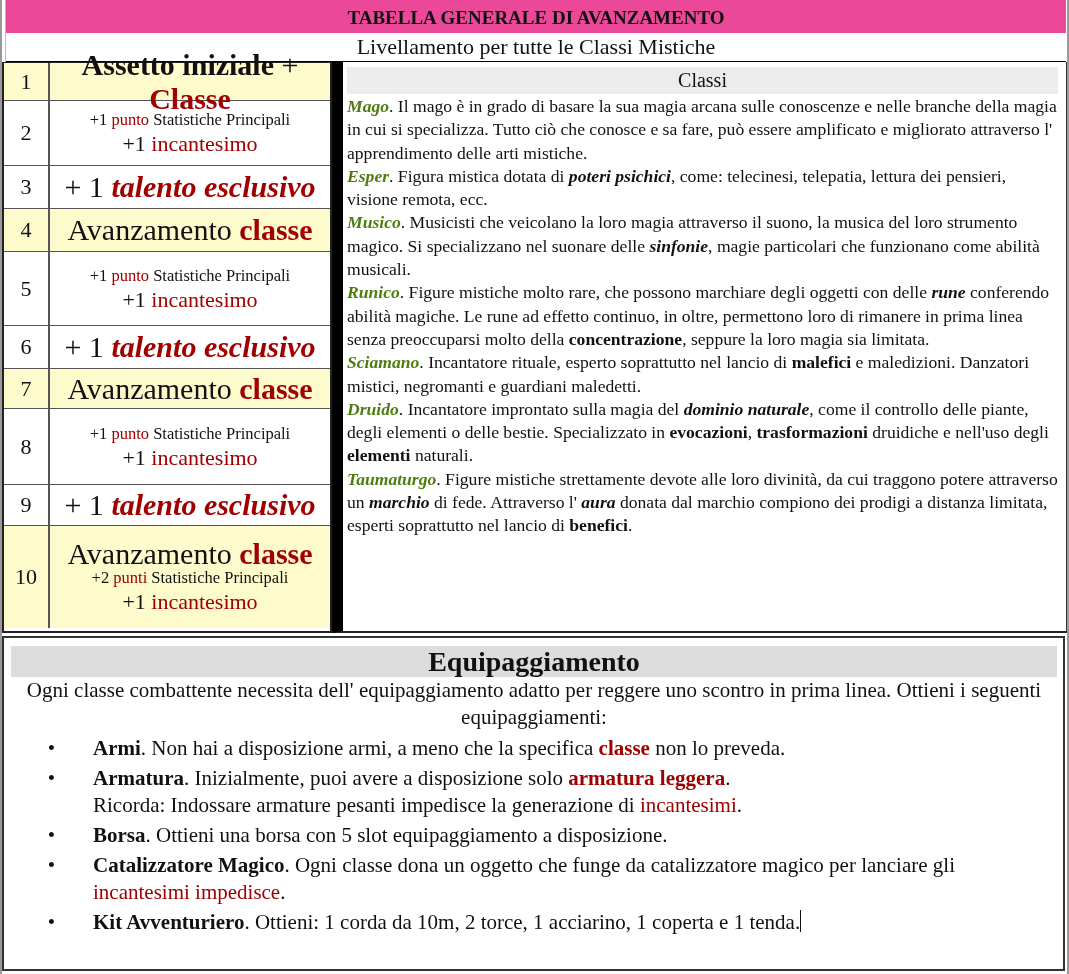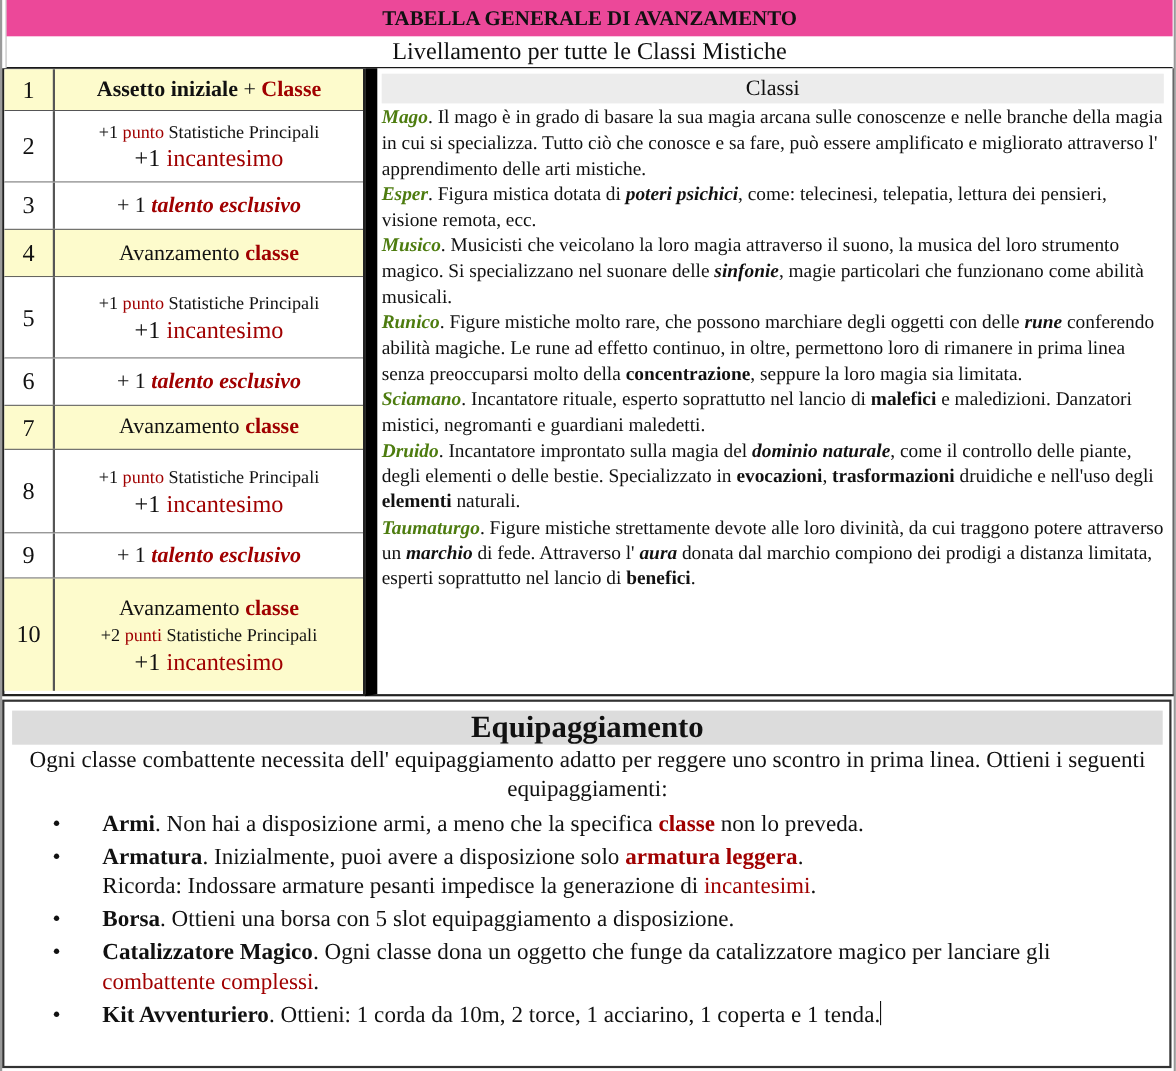--- a/index.html
+++ b/index.html
@@ -33,21 +33,21 @@
   .lvl-num {
     width: 46px; border-right: 2px solid #555; display: flex; align-items: center; justify-content: center;
     font-size: 22px; box-sizing: border-box;
   }
   .lvl-desc {
     flex: 1; display: flex; flex-direction: column; align-items: center; justify-content: center; text-align: center;
   }
   .red { color: #a00000; }
   .bold { font-weight: bold; }
   .ital { font-style: italic; }
-  .big { font-size: 20px; }
+  .big { font-size: 30px; }
   .small { font-size: 16.5px; line-height: 22px; }
   .inc { font-size: 22px; line-height: 26px; }
 
   
   .classes-block {
     position: absolute; left: 332px; top: 62px; width: 735px; height: 571px;
     border-left: 11px solid #000; border-right: 1px solid #333; border-bottom: 2px solid #222;
     box-sizing: border-box; padding: 5px 8px 0 4px;
   }
   .section-header {
@@ -183,20 +183,20 @@
     <li class="equip-item">
       <span class="bullet">•</span>
       <span class="item-body"><b>Armatura</b><span>. Inizialmente, puoi avere a disposizione solo </span><b class="red">armatura leggera</b><span>.</span><br><span>Ricorda: Indossare armature pesanti impedisce la generazione di </span><span class="red">incantesimi</span><span>.</span></span>
     </li>
     <li class="equip-item">
       <span class="bullet">•</span>
       <span class="item-body"><b>Borsa</b><span>. Ottieni una borsa con 5 slot equipaggiamento a disposizione.</span></span>
     </li>
     <li class="equip-item">
       <span class="bullet">•</span>
-      <span class="item-body"><b>Catalizzatore Magico</b><span>. Ogni classe dona un oggetto che funge da catalizzatore magico per lanciare gli </span><span class="red">combattente complessi</span><span>.</span></span>
+      <span class="item-body"><b>Catalizzatore Magico</b><span>. Ogni classe dona un oggetto che funge da catalizzatore magico per lanciare gli </span><span class="red">incantesimi impedisce</span><span>.</span></span>
     </li>
     <li class="equip-item">
       <span class="bullet">•</span>
       <span class="item-body"><b>Kit Avventuriero</b><span>. Ottieni: 1 corda da 10m, 2 torce, 1 acciarino, 1 coperta e 1 tenda.</span><span class="caret"></span></span>
     </li>
   </ul>
 </div>
 
 </body></html>

